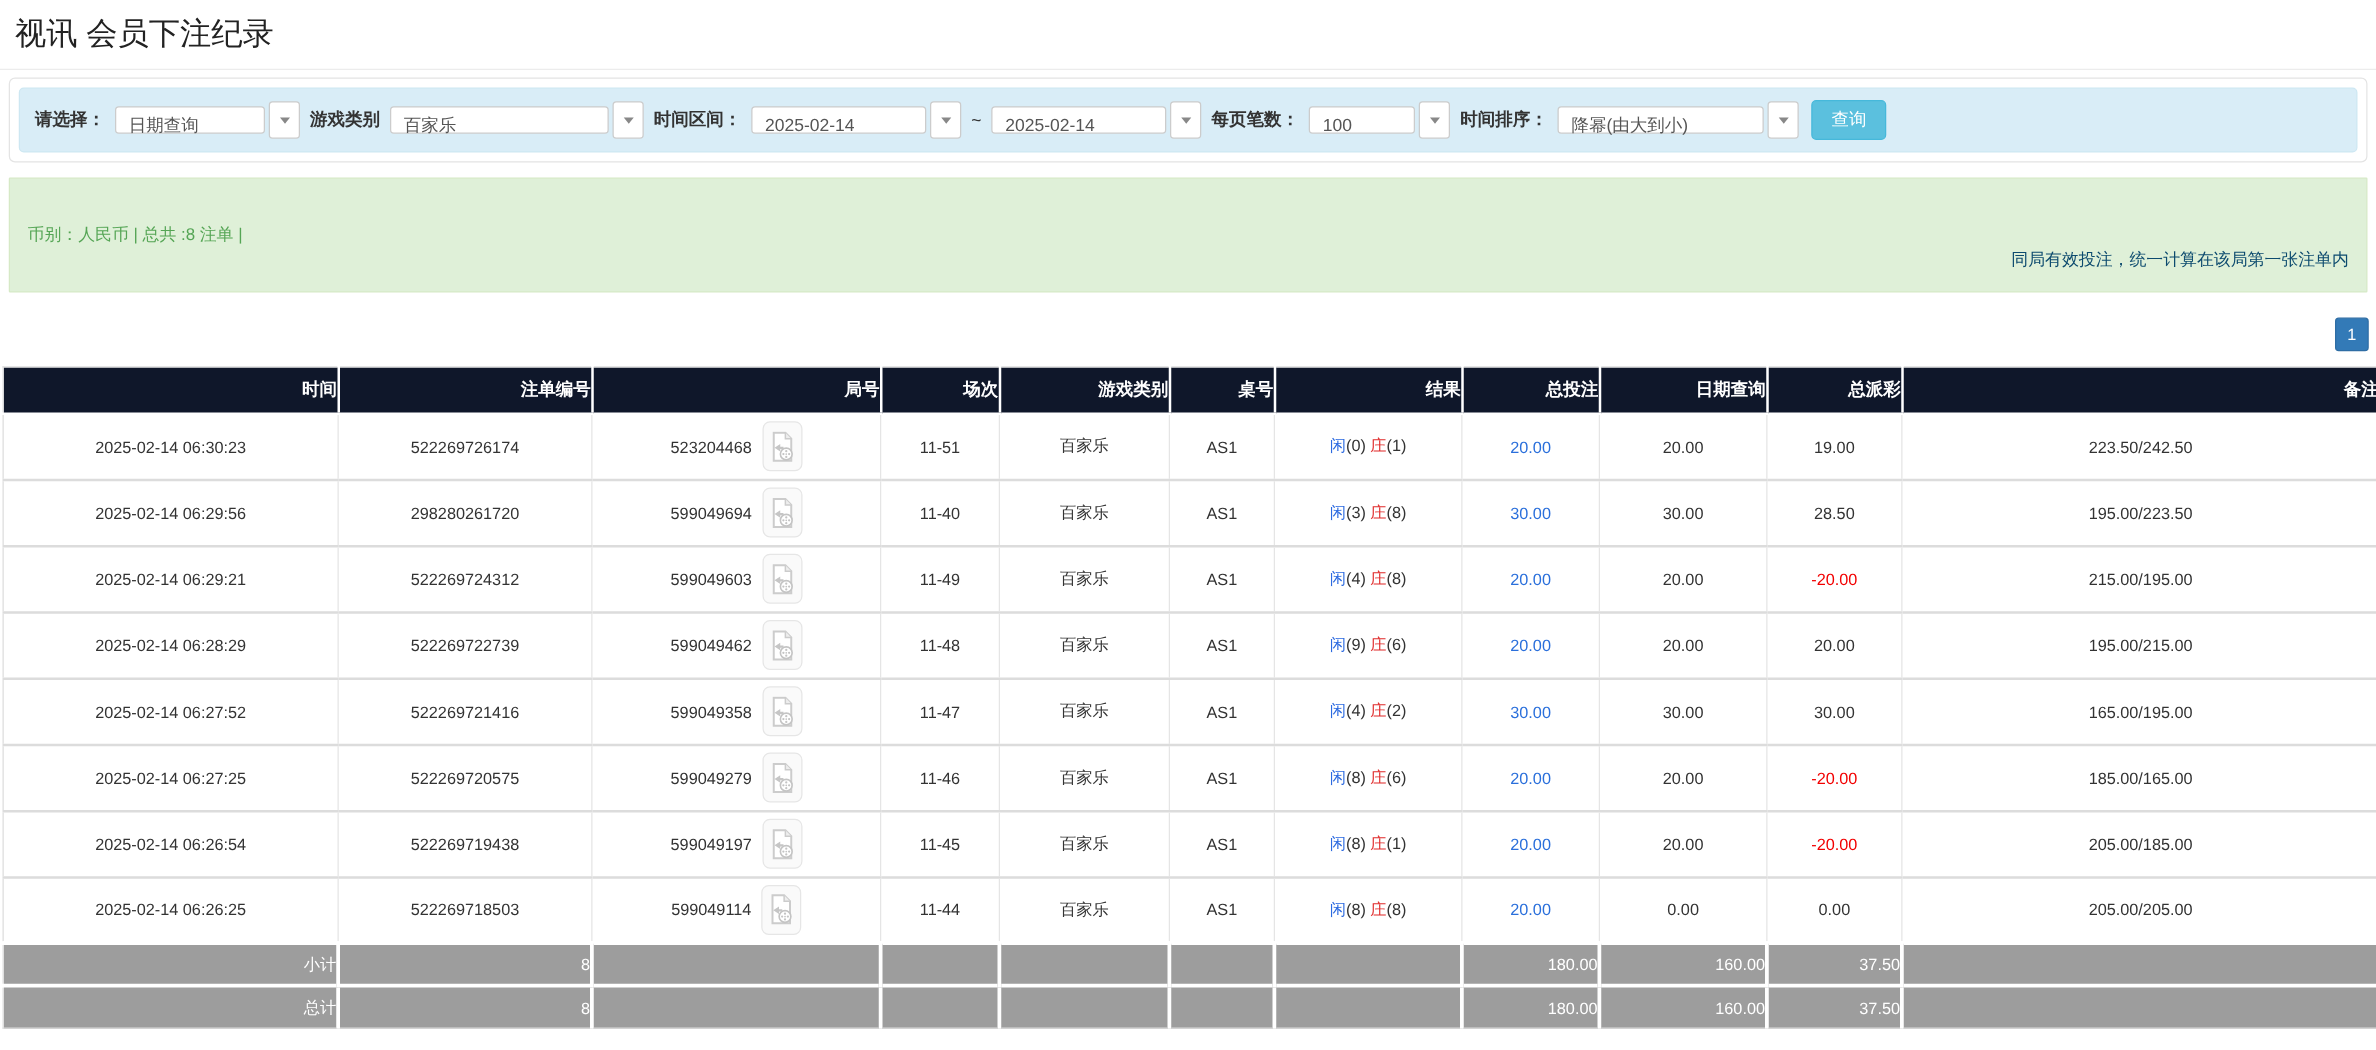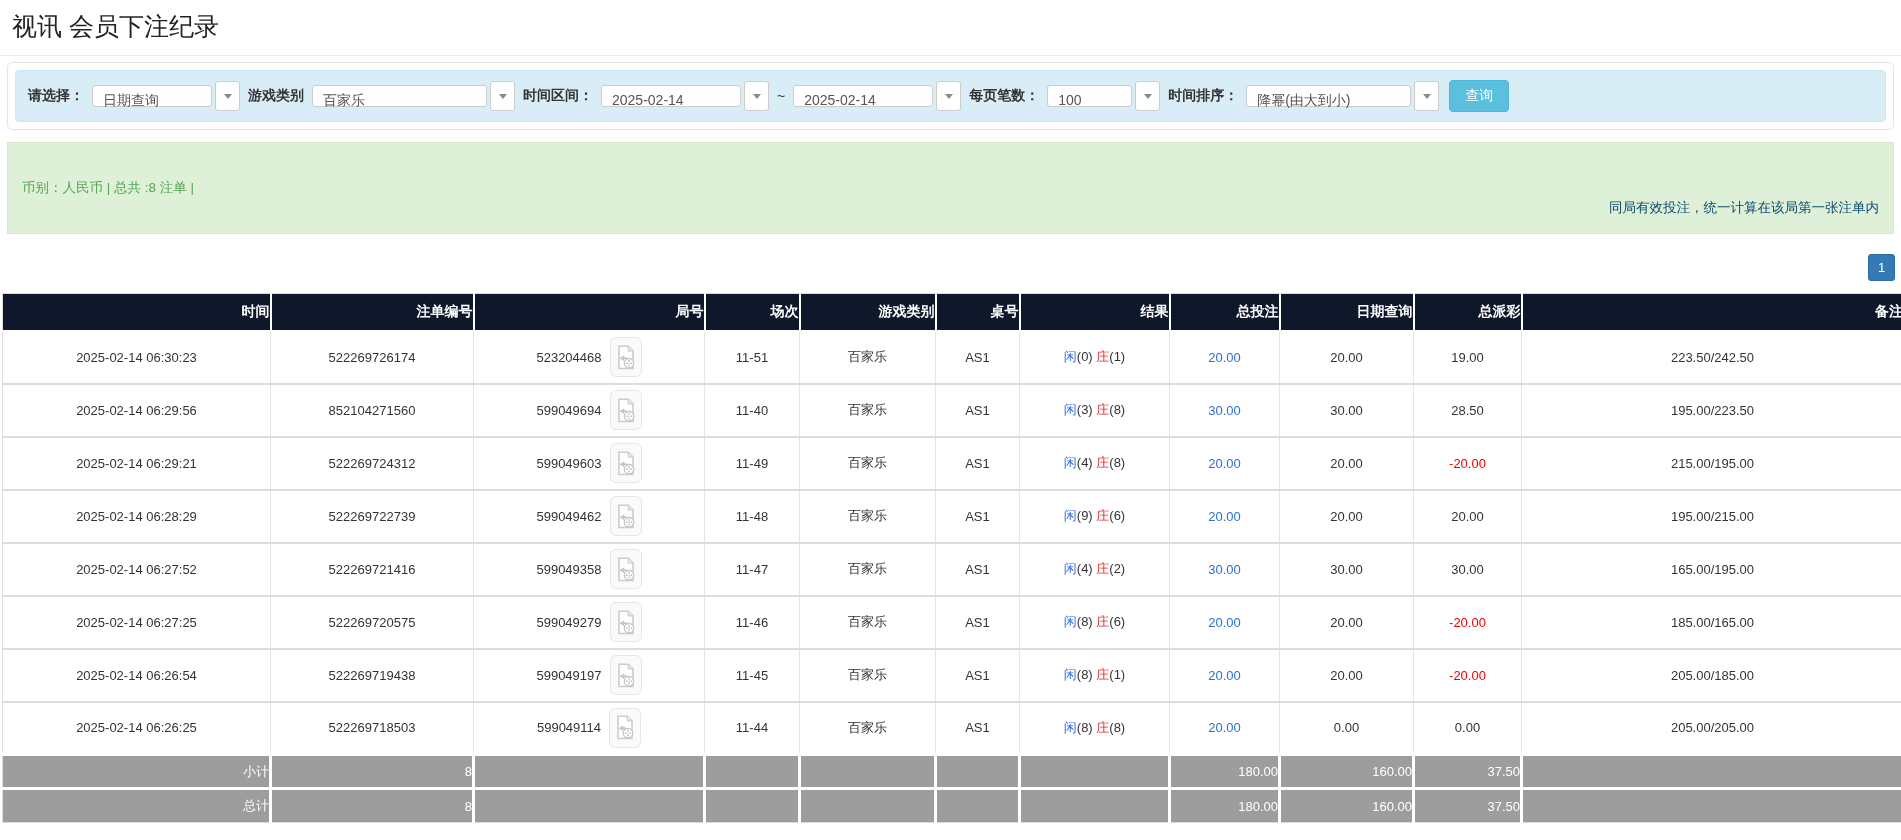--- a/index.html
+++ b/index.html
@@ -176,21 +176,21 @@
         <td>百家乐</td>
         <td>AS1</td>
         <td><span class="result-player">闲</span><span class="result-num">(0) </span><span class="result-banker">庄</span><span class="result-num">(1)</span></td>
         <td><span class="bet-link">20.00</span></td>
         <td>20.00</td>
         <td><span>19.00</span></td>
         <td>223.50/242.50</td>
       </tr>
       <tr>
         <td>2025-02-14 06:29:56</td>
-        <td>852104271560</td>
+        <td>298280261720</td>
         <td>
           <div class="round-cell">
             <span>599049694</span>
             <button class="video-btn">
               <svg width="18" height="25" viewBox="0 0 18 25">
                 <path d="M2 1.2 h9.3 l4.7 4.7 v17.6 h-14 z" fill="#ffffff" stroke="#cccccc" stroke-width="1.6"></path>
                 <path d="M11.3 1.2 v4.7 h4.7" fill="#eeeeee" stroke="#cccccc" stroke-width="1.2"></path>
                 <path d="M7.2 10.2 l-4.6 3 4.6 3 v-2.1 h2.6 v-1.8 h-2.6 z" fill="#c6c6c6"></path>
                 <circle cx="12" cy="18.2" r="4.7" fill="#ffffff" stroke="#c4c4c4" stroke-width="1.3"></circle>
                 <circle cx="12" cy="15.9" r="0.9" fill="#c4c4c4"></circle>

